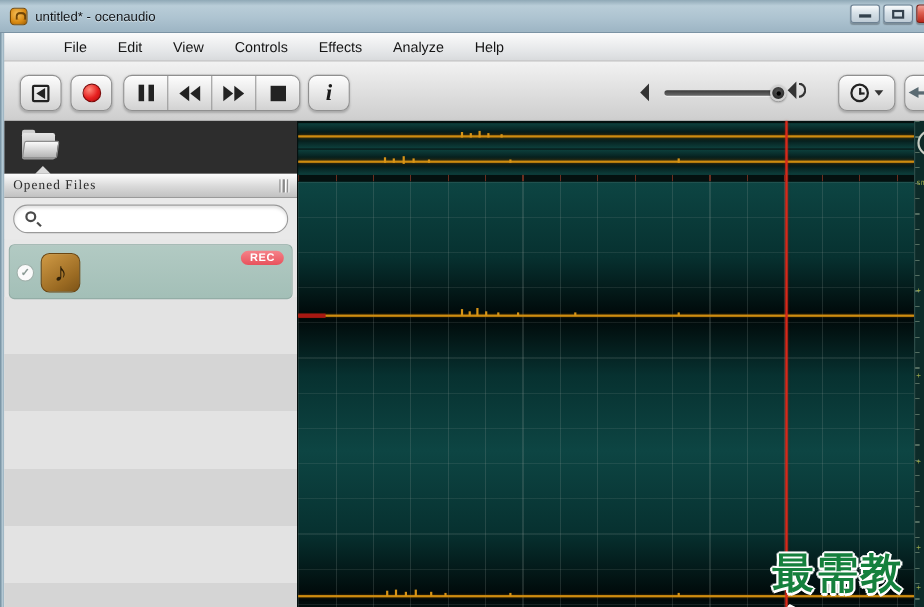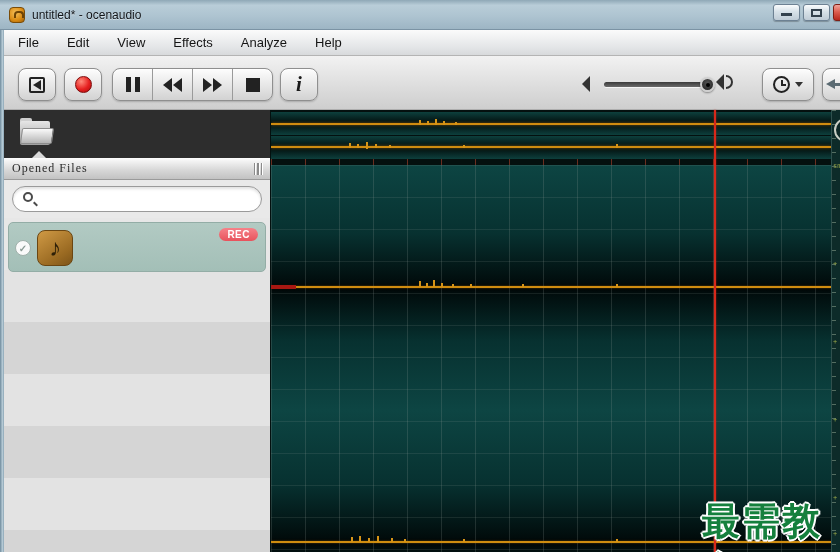--- a/index.html
+++ b/index.html
@@ -26,21 +26,21 @@
     background:linear-gradient(180deg,#f2a39a,#dd5f50 45%,#b8281c); border-color:#7e1e14; }
   .glyph-min { position:absolute; left:7px; bottom:4px; width:11px; height:3px; background:#33414d; }
   .glyph-max { position:absolute; left:7px; top:4px; width:11px; height:8px; border:2px solid #33414d; }
 
   
   .frame-left { left:0; top:30px; width:4px; height:522px;
     background:linear-gradient(90deg,#6f8b9c,#b7cbd6 60%,#8aa4b4); }
 
   
   .menubar { left:4px; top:30px; width:836px; height:26px; display:flex; align-items:center;
-    background:linear-gradient(180deg,#fbfbfb,#e3e5e7 70%,#d8dadc); border-bottom:1px solid #b4b4b4; }
+    background:linear-gradient(180deg,#fbfbfb,#e3e5e7 70%,#d8dadc); border-bottom:1px solid #b4b4b4;padding-left:40px; }
   .menu-item { padding:0 14px; font-size:13px; color:#151515; line-height:26px; }
 
   
   .toolbar { left:4px; top:56px; width:836px; height:54px;
     background:linear-gradient(180deg,#f2f2f2,#dcdcdc 60%,#cecece); border-bottom:1px solid #aeaeae; }
   .tbtn { position:absolute; top:12px; height:33px; border:1px solid #8f8f8f; border-radius:8px;
     background:linear-gradient(180deg,#fdfdfd,#e8e8e8 50%,#d2d2d2);
     box-shadow:0 1px 1px rgba(255,255,255,.8) inset, 0 1px 2px rgba(0,0,0,.2);
     display:flex; align-items:center; justify-content:center; }
   .btn-skipstart { left:14px; width:38px; }
@@ -180,20 +180,21 @@
     </div>
   <div class="abs winbtn close"></div>
 </div>
 
 <div class="abs frame-left"></div>
 
 <div class="abs menubar">
   <div class="menu-item">File</div>
   <div class="menu-item">Edit</div>
   <div class="menu-item">View</div>
+  <div class="menu-item">Controls</div>
   <div class="menu-item">Effects</div>
   <div class="menu-item">Analyze</div>
   <div class="menu-item">Help</div>
 </div>
 
 <div class="abs toolbar">
   <div class="tbtn btn-skipstart">
     <span class="icon-box">
         <span class="tri-left"></span>
       </span>

